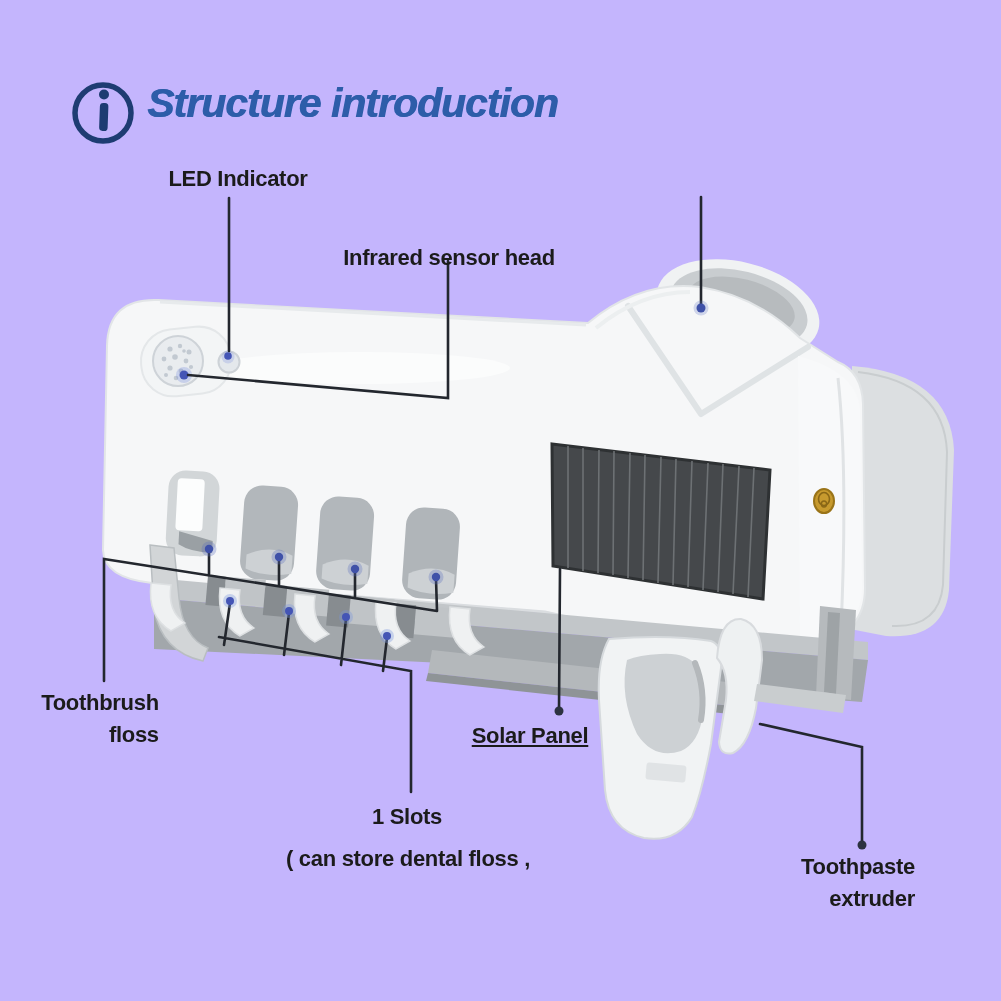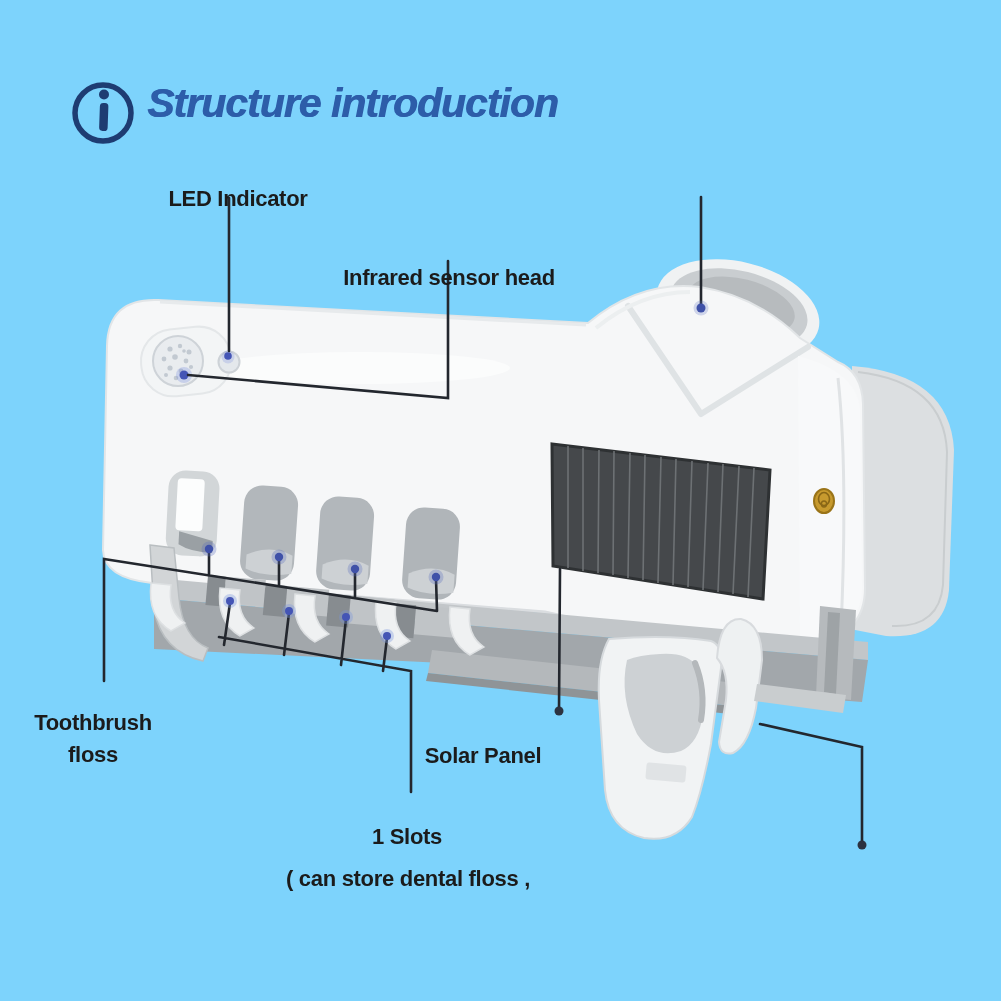--- a/index.html
+++ b/index.html
@@ -1,38 +1,38 @@
 <!DOCTYPE html>
 <html><head>
 <meta charset="utf-8">
 <style>
   html,body{margin:0;padding:0;background:#ffffff;}
   .canvas{
-    position:relative;width:1001px;height:1001px;background:#7dd3fc;overflow:hidden;
+    position:relative;width:1001px;height:1001px;background:#c4b5fd;overflow:hidden;
     font-family:"Liberation Sans","DejaVu Sans",sans-serif;
   }
   .art{position:absolute;left:0;top:0;width:1001px;height:1001px;}
   .title-row{position:absolute;left:0;top:0;width:1001px;height:150px;}
   .info-icon{position:absolute;left:69px;top:78px;width:68px;height:68px;}
   .page-title{
     position:absolute;left:147px;top:80px;
     font-size:41px;font-weight:bold;font-style:italic;color:#2d5da9;
     letter-spacing:-1px;white-space:nowrap;
     text-shadow:0.7px 0 0 #2d5da9;
   }
   .lbl{
     position:absolute;transform:translateX(-50%);
     font-size:22px;font-weight:bold;color:#1b1b1b;
-    white-space:nowrap;text-align:center;letter-spacing:-0.3px;line-height:32px;margin-top:20px;
+    white-space:nowrap;text-align:right;letter-spacing:-0.3px;line-height:32px;
   }
   .lbl-led{left:238px;top:163px;}
   .lbl-infrared{left:449px;top:242px;}
   .lbl-entrance{left:705px;top:163px;}
-  .lbl-holder{left:93px;top:687px;}
-  .lbl-solar{left:483px;top:720px;}
+  .lbl-holder{left:100px;top:687px;}
+  .lbl-solar{left:530px;top:720px;text-decoration:underline;}
   .lbl-slots{left:407px;top:801px;}
   .lbl-note1{left:408px;top:843px;}
   .lbl-note2{left:410px;top:883px;}
   .lbl-extruder{left:858px;top:851px;}
 </style>
 </head>
 <body>
 
 <div class="canvas">
 
@@ -213,14 +213,18 @@
 
   <div class="lbl lbl-led">LED Indicator</div>
   <div class="lbl lbl-infrared">Infrared sensor head</div>
   <div class="lbl lbl-holder">
     <div>Toothbrush</div>
     <div>floss</div>
   </div>
   <div class="lbl lbl-solar">Solar Panel</div>
   <div class="lbl lbl-slots">1 Slots</div>
   <div class="lbl lbl-note1">( can store dental floss ,</div>
+  <div class="lbl lbl-extruder">
+    <div>Toothpaste</div>
+    <div>extruder</div>
+  </div>
 
 </div>
 
 </body></html>

